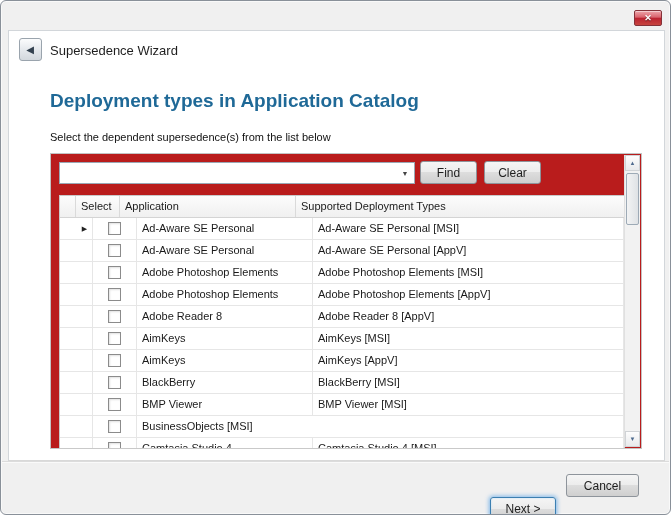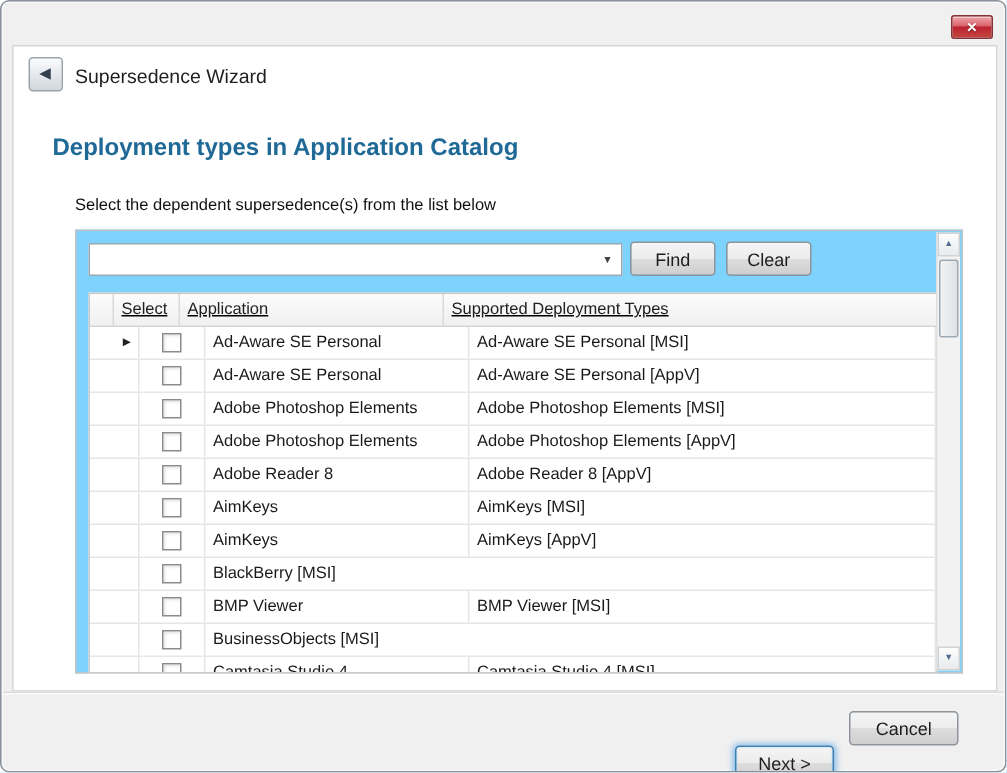--- a/index.html
+++ b/index.html
@@ -19,43 +19,43 @@
     background:#fff; border:1px solid #d2d6da; border-bottom-color:#d9d9d9; box-sizing:border-box; }
 
   .back-btn { position:absolute; left:10px; top:7px; width:23px; height:23px;
     border:1px solid #9aa4ad; border-radius:3px;
     background:linear-gradient(#fbfcfd,#e3e7eb 55%,#d3d8dd);
     display:flex; align-items:center; justify-content:center; cursor:pointer; box-sizing:border-box; }
   .back-glyph { font-size:10px; color:#33414f; line-height:1; margin-right:1px; }
 
   .wiz-title { position:absolute; left:41px; top:12px; font-size:13px; color:#1e1e1e; }
 
-  .heading { position:absolute; left:26px; top:59px; font-size:16px; font-weight:bold; color:#1f6997; }
+  .heading { position:absolute; left:41px; top:59px; font-size:19px; font-weight:bold; color:#1f6997; }
   .instruction { position:absolute; left:41px; top:100px; font-size:11px; color:#111; }
 
   .panel { position:absolute; left:41px; top:122px; width:592px; height:296px;
-    background:#7dd3fc; border:1px solid #c3c3c3; box-sizing:border-box; }
+    background:#b91c1c; border:1px solid #c3c3c3; box-sizing:border-box; }
 
   .combo-wrap { position:absolute; left:8px; top:8px; width:356px; height:22px;
     background:#fff; border:1px solid #9aa8b5; box-sizing:border-box; }
   .combo-input { position:absolute; left:0; top:0; width:100%; height:100%; border:none; outline:none;
     padding:0 20px 0 4px; font:11px "Liberation Sans",sans-serif; background:transparent; box-sizing:border-box; }
   .combo-arrow { position:absolute; right:0; top:0; width:18px; height:100%;
     display:flex; align-items:center; justify-content:center; font-size:7px; color:#444; cursor:pointer; }
 
   .btn { position:absolute; height:23px; border:1px solid #8e949b; border-radius:3px;
     background:linear-gradient(#f5f5f5,#ececec 50%,#dddddd 50%,#cfcfcf);
     font:12px "Liberation Sans",sans-serif; color:#1e1e1e; cursor:pointer; box-sizing:border-box; padding:0; }
   .btn.find  { left:369px; top:7px; width:57px; }
   .btn.clear { left:433px; top:7px; width:57px; }
 
   .grid { position:absolute; left:8px; top:41px; width:566px; height:254px;
     background:#fff; border:1px solid #c9c9c9; box-sizing:border-box; overflow:hidden; }
   .grid-header { display:flex; height:22px; background:linear-gradient(#fcfcfc,#f0f0f0);
-    border-bottom:1px solid #d4d4d4; box-sizing:border-box;text-decoration:underline; }
+    border-bottom:1px solid #d4d4d4; box-sizing:border-box; }
   .hcell { font-size:11px; color:#202020; line-height:21px; border-right:1px solid #dadada;
     box-sizing:border-box; padding-left:5px; overflow:hidden; white-space:nowrap; }
   .c-ind { width:16px; padding-left:0; }
   .c-sel { width:44px; }
   .c-app { width:176px; }
   .c-dep { flex:1; border-right:none; }
 
   .grid-body { height:232px; overflow:hidden; }
   .grid-row { display:flex; height:22px; border-bottom:1px solid #e6e6e6; box-sizing:border-box; background:#fff; cursor:default;padding-left:17px; }
   .cell { border-right:1px solid #e6e6e6; box-sizing:border-box; font-size:11px; color:#1a1a1a;
@@ -192,20 +192,21 @@
     <div class="cell c-app">AimKeys</div>
     <div class="cell c-dep">AimKeys [AppV]</div>
   </div>
             <div class="grid-row">
     <div class="cell c-ind">
       <span class="row-arrow">▶</span>
     </div>
     <div class="cell c-sel">
       <span class="checkbox"></span>
     </div>
+    <div class="cell c-app">BlackBerry</div>
     <div class="cell c-dep">BlackBerry [MSI]</div>
   </div>
             <div class="grid-row">
     <div class="cell c-ind">
       <span class="row-arrow">▶</span>
     </div>
     <div class="cell c-sel">
       <span class="checkbox"></span>
     </div>
     <div class="cell c-app">BMP Viewer</div>

